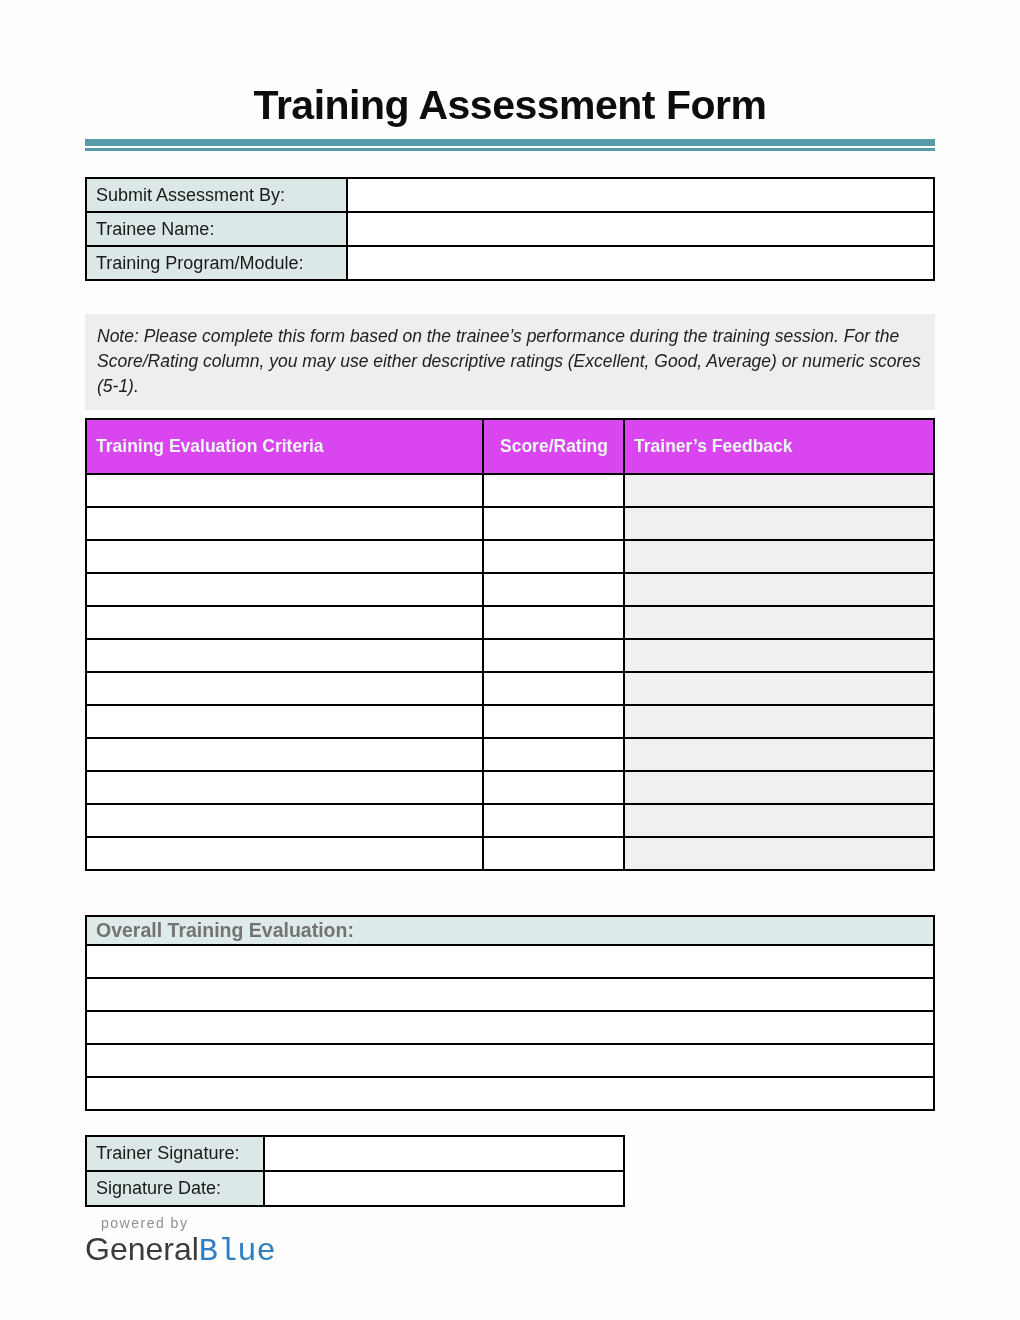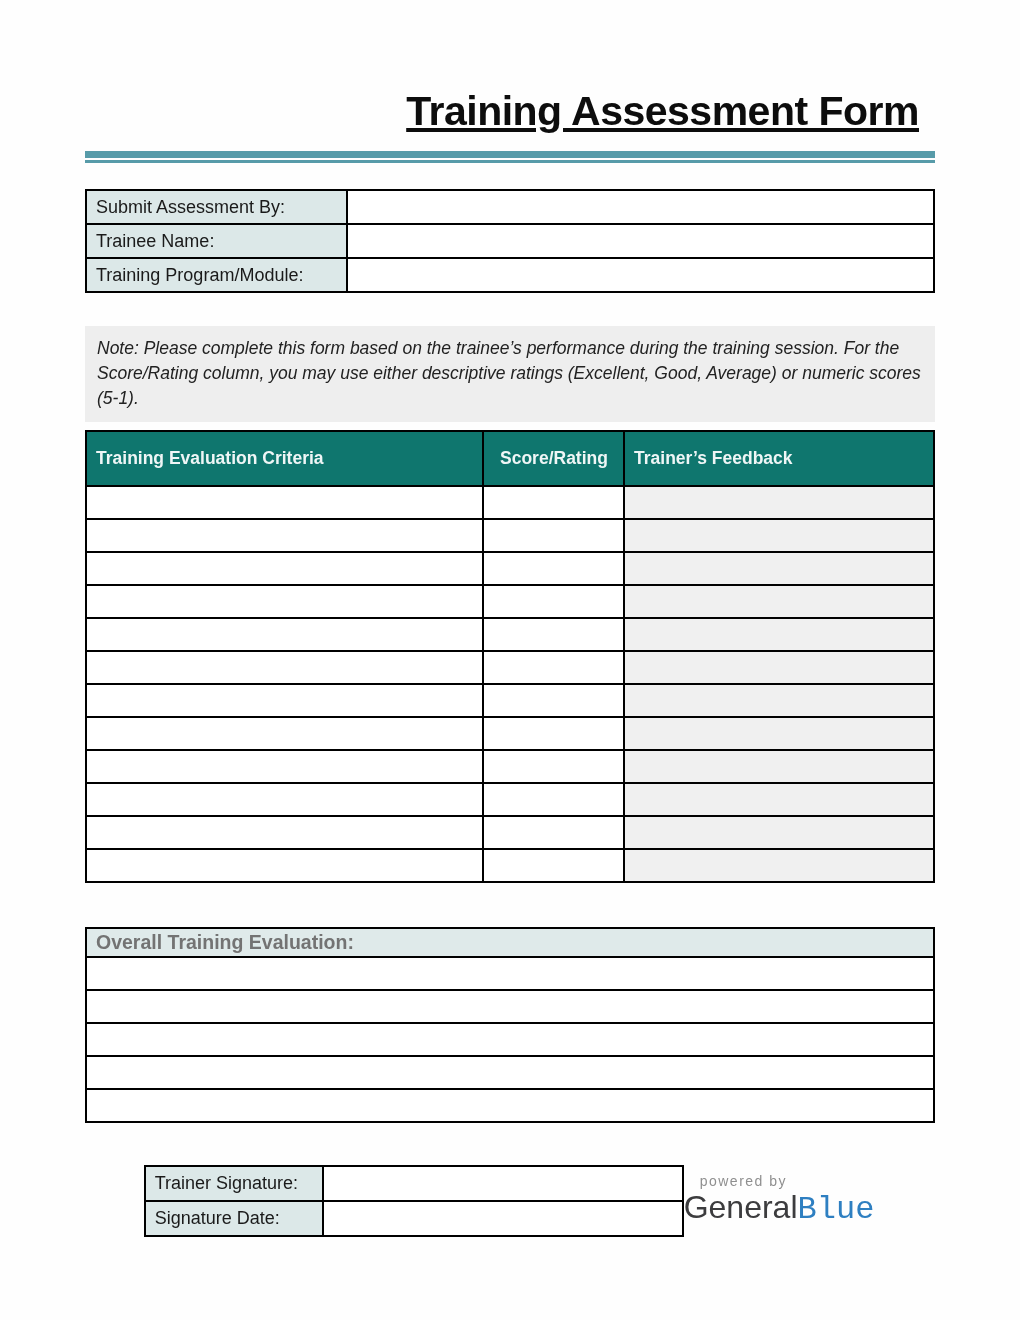--- a/index.html
+++ b/index.html
@@ -6,23 +6,23 @@
   body{
     width:1020px;height:1320px;
     background:#fefefe;
     font-family:"Liberation Sans",sans-serif;
     color:#1a1a1a;
     overflow:hidden;
   }
   .page{width:850px;margin:0 auto;padding-top:72px;}
 
   h1.title{
-    margin:16px;text-align:right;
+    margin:10px;text-align:center;
     font-size:41px;font-weight:bold;letter-spacing:-0.5px;
-    color:#0d0d0d;line-height:1.15;text-decoration:underline;
+    color:#0d0d0d;line-height:1.15;
   }
   .rule{margin-top:9px;}
   .rule-thick{height:7px;background:#579ba9;}
   .rule-thin{height:3px;background:#579ba9;margin-top:2px;}
 
   table{border-collapse:collapse;width:100%;table-layout:fixed;}
   td,th{border:2px solid #000;box-sizing:border-box;}
 
   
   .info-table{margin-top:26px;}
@@ -33,41 +33,41 @@
   
   .note{
     margin-top:33px;background:#eeeeee;
     padding:10px 14px 11px 12px;
     font-style:italic;font-size:17.5px;line-height:1.43;color:#222;
   }
 
   
   .criteria-table{margin-top:8px;}
   .criteria-table th{
-    background:#0f766e;color:#eff6f6;
+    background:#d946ef;color:#eff6f6;
     font-size:17.5px;font-weight:bold;text-align:left;
     height:29px;padding:0 0 0 9px;vertical-align:middle;
   }
   .criteria-table th.c2{text-align:center;padding:16px;}
   .criteria-table col.c1{width:397px;}
   .criteria-table col.c2{width:141px;}
   .criteria-table td{height:33px;background:#fff;}
   .criteria-table td.c3{background:#f0f0f0;}
 
   
   .overall-table{margin-top:44px;}
   .overall-table th{
     background:#dfeaea;height:29px;
     font-size:19.5px;font-weight:bold;text-align:left;
     padding:0 0 0 9px;vertical-align:middle;color:#737373;
   }
   .overall-table td{height:33px;background:#fff;}
 
   
-  .bottom-row{margin-top:42px;display:flex;justify-content:center;align-items:flex-start;}
+  .bottom-row{margin-top:24px;display:flex;justify-content:flex-end;align-items:flex-start;flex-direction:column;}
   .sign-table{width:540px;}
   .sign-table td{height:35px;font-size:18px;padding:0 8px 0 9px;vertical-align:middle;}
   .sign-table td.label{width:178px;background:#dce8e8;}
   .sign-table td.value{background:#fff;}
 
   .logo{margin-top:8px;padding-right:2px;}
   .logo .powered{
     color:#8f8f8f;font-size:14px;letter-spacing:1.5px;margin-left:16px;
   }
   .logo .brand{font-size:32px;line-height:1.15;color:#3c3c3e;}

